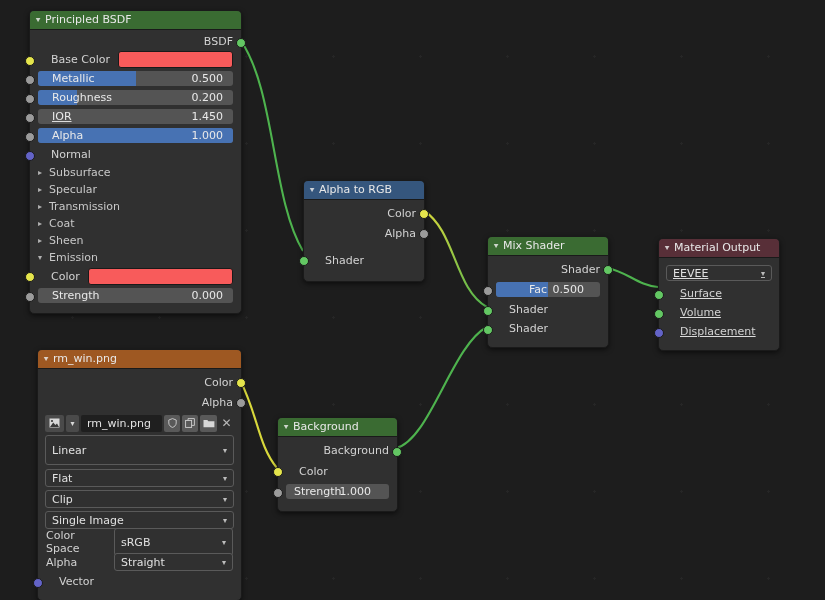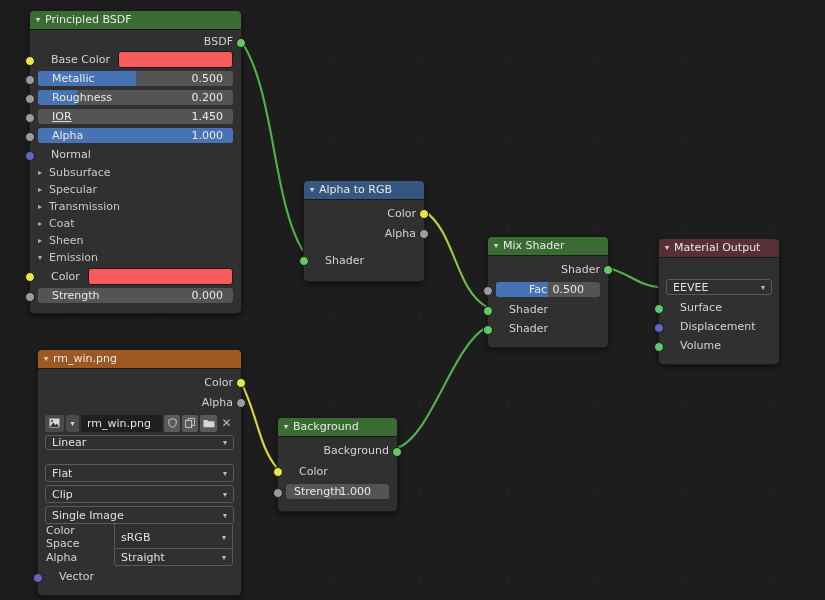--- a/index.html
+++ b/index.html
@@ -219,38 +219,38 @@
       <span class="lbl">Shader</span>
     </div>
   </div>
 </div>
 
 <div class="node" style="left:658px;top:238px;width:120px;">
   <div class="hdr" style="background:#582f38;">
     <span class="tri">▾</span>
     <span>Material Output</span>
   </div>
-  <div class="body" style="padding:21px 0 9px 0;">
+  <div class="body" style="padding:7px 0 9px 0;text-decoration:underline;">
     <div style="padding:0 7px 3px 7px;">
       <div class="drop">
         <span>EEVEE</span>
         <span class="cv">▾</span>
       </div>
     </div>
     <div class="row" style="height:19px;">
       <span class="sock in s-shader"></span>
       <span class="lbl">Surface</span>
     </div>
     <div class="row" style="height:19px;">
+      <span class="sock in s-shader"></span>
+      <span class="lbl">Volume</span>
+    </div>
+    <div class="row" style="height:19px;">
       <span class="sock in s-vector"></span>
       <span class="lbl">Displacement</span>
-    </div>
-    <div class="row" style="height:19px;">
-      <span class="sock in s-shader"></span>
-      <span class="lbl">Volume</span>
     </div>
   </div>
 </div>
 
 <div class="node" style="left:37px;top:349px;width:203px;">
   <div class="hdr" style="background:#9e5822;">
     <span class="tri">▾</span>
     <span>rm_win.png</span>
   </div>
   <div class="body" style="padding:3px 0 9px 0;">
@@ -290,21 +290,21 @@
         <span class="ibtn" style="width:17px;">
           <svg width="12" height="9" viewBox="0 0 12 9">
             <path d="M0.5 8.2 V1 H4.3 L5.4 2.3 H11.4 V8.2 Z" fill="#d8d8d8"></path>
           </svg>
         </span>
         <span class="ibtn" style="width:15px;background:transparent;font-size:12px;color:#b9b9b9;">✕</span>
       </div>
     </div>
 
     <div style="padding:3px 7px 0 7px;">
-      <div class="drop" style="margin-bottom:14px;height:15px;">
+      <div class="drop" style="margin-bottom:4px;height:30px;">
         <span>Linear</span>
         <span class="cv">▾</span>
       </div>
       <div class="drop" style="margin-bottom:3px;height:18px;">
         <span>Flat</span>
         <span class="cv">▾</span>
       </div>
       <div class="drop" style="margin-bottom:3px;height:18px;">
         <span>Clip</span>
         <span class="cv">▾</span>

